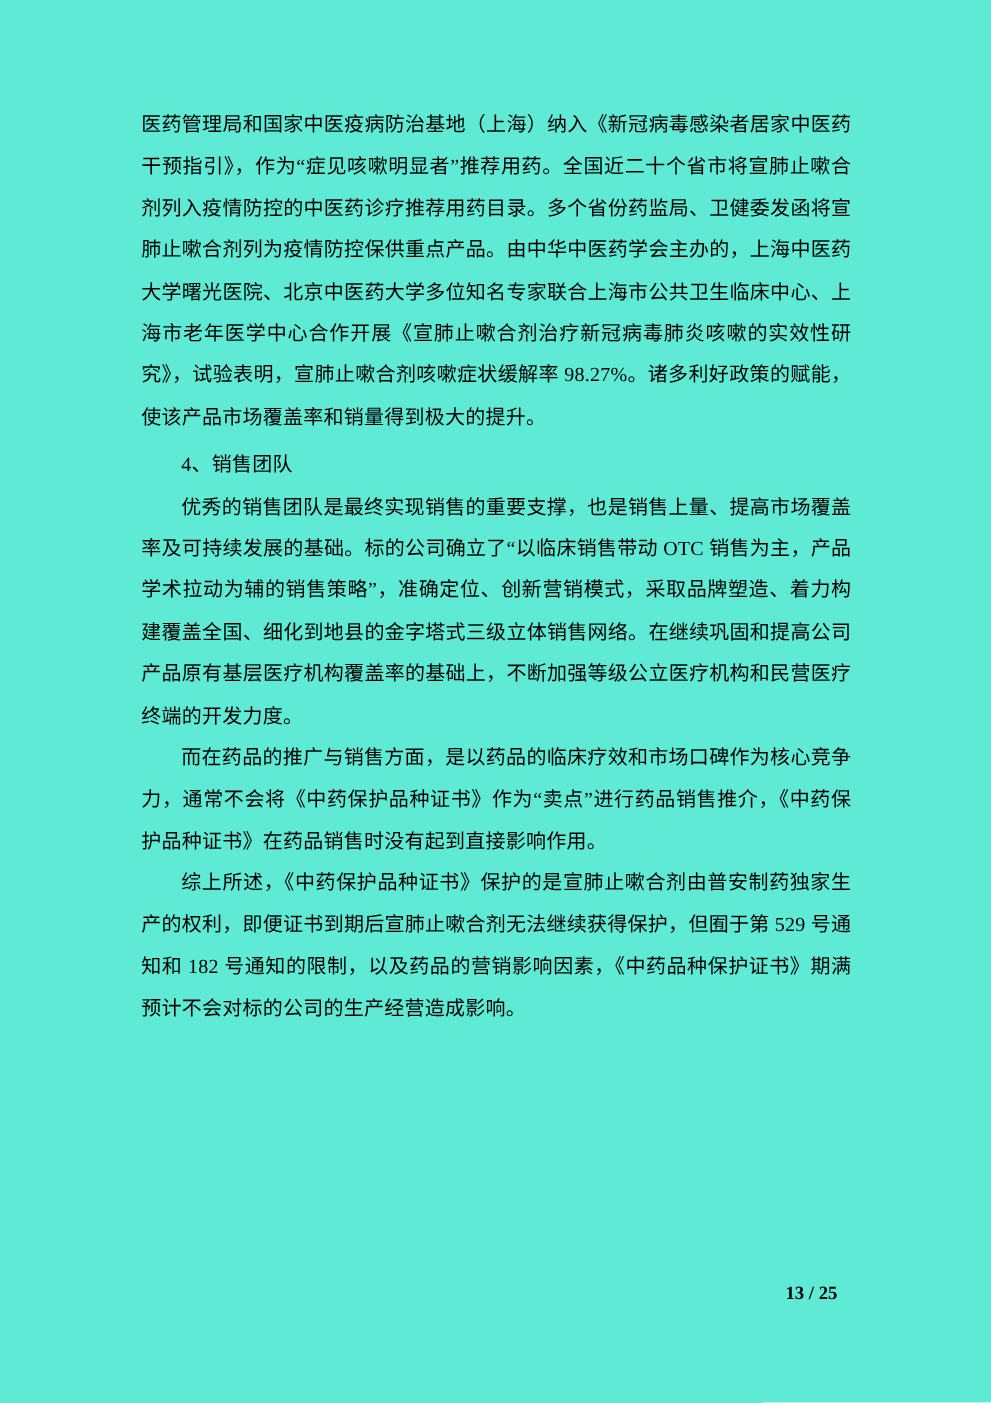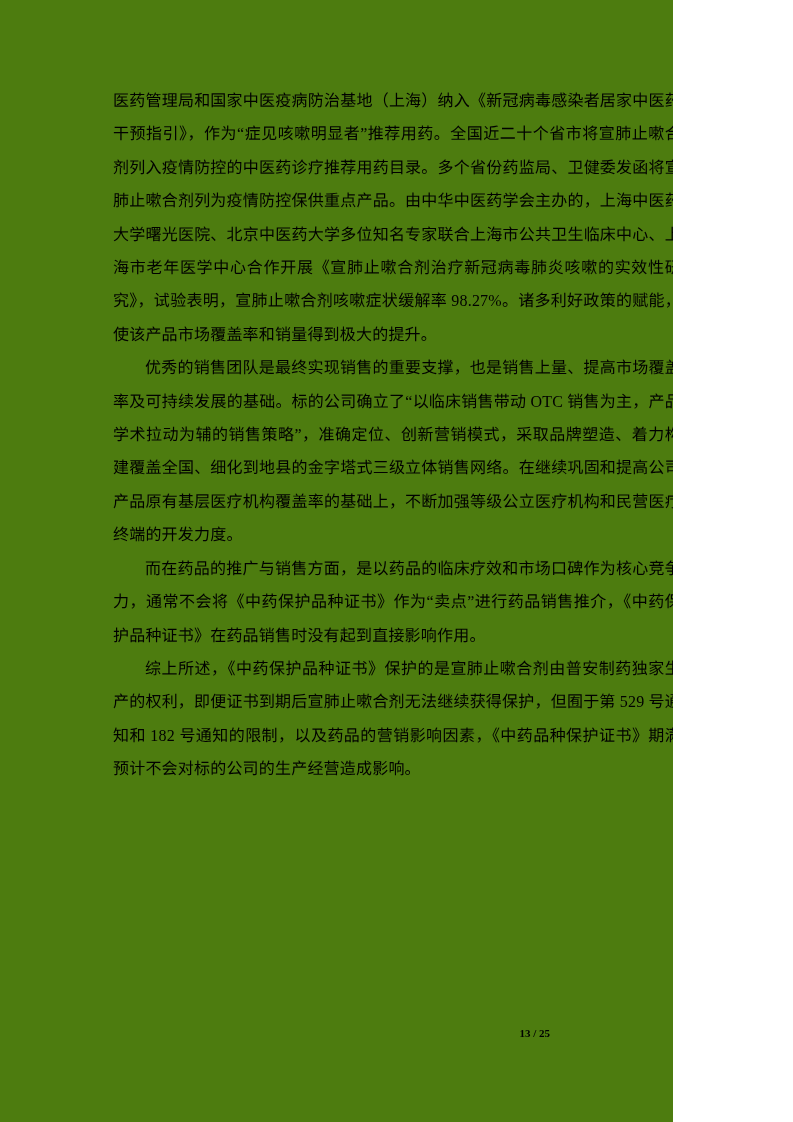--- a/index.html
+++ b/index.html
@@ -2,23 +2,23 @@
 <html lang="zh-CN"><head>
 <meta charset="utf-8">
 <style>
   html, body {
     margin: 0;
     padding: 0;
     background: #ffffff;
   }
   .page {
     position: relative;
-    width: 673px;
+    width: 793px;
     height: 1122px;
-    background: #4d7c0f;
+    background: #5eead4;
     overflow: hidden;
     font-family: "Liberation Serif", "DejaVu Serif", serif;
     color: #000000;
   }
   .content {
     position: absolute;
     left: 113px;
     top: 84px;
     width: 568px;
   }
@@ -41,30 +41,31 @@
     font-weight: bold;
     font-size: 16.5px;
     line-height: 39px;
     text-indent: 2em;
     margin-top: 5px;
   }
   .footer {
     position: absolute;
     top: 1027px;
     right: 123px;
-    font-size: 11px;
+    font-size: 15px;
     font-weight: bold;
     font-family: "Liberation Serif", "DejaVu Serif", serif;
     color: #000000;
   }
 </style>
 </head>
 <body>
 
 <div class="page">
   <div class="content">
     <p class="body-text">医药管理局和国家中医疫病防治基地（上海）纳入《新冠病毒感染者居家中医药干预指引》，作为“症见咳嗽明显者”推荐用药。全国近二十个省市将宣肺止嗽合剂列入疫情防控的中医药诊疗推荐用药目录。多个省份药监局、卫健委发函将宣肺止嗽合剂列为疫情防控保供重点产品。由中华中医药学会主办的，上海中医药大学曙光医院、北京中医药大学多位知名专家联合上海市公共卫生临床中心、上海市老年医学中心合作开展《宣肺止嗽合剂治疗新冠病毒肺炎咳嗽的实效性研究》，试验表明，宣肺止嗽合剂咳嗽症状缓解率 98.27%。诸多利好政策的赋能，使该产品市场覆盖率和销量得到极大的提升。</p>
+    <p class="list-heading">4、销售团队</p>
     <p class="indent">优秀的销售团队是最终实现销售的重要支撑，也是销售上量、提高市场覆盖率及可持续发展的基础。标的公司确立了“以临床销售带动 OTC 销售为主，产品学术拉动为辅的销售策略”，准确定位、创新营销模式，采取品牌塑造、着力构建覆盖全国、细化到地县的金字塔式三级立体销售网络。在继续巩固和提高公司产品原有基层医疗机构覆盖率的基础上，不断加强等级公立医疗机构和民营医疗终端的开发力度。</p>
     <p class="indent">而在药品的推广与销售方面，是以药品的临床疗效和市场口碑作为核心竞争力，通常不会将《中药保护品种证书》作为“卖点”进行药品销售推介，《中药保护品种证书》在药品销售时没有起到直接影响作用。</p>
     <p class="indent">综上所述，《中药保护品种证书》保护的是宣肺止嗽合剂由普安制药独家生产的权利，即便证书到期后宣肺止嗽合剂无法继续获得保护，但囿于第 529 号通知和 182 号通知的限制，以及药品的营销影响因素，《中药品种保护证书》期满预计不会对标的公司的生产经营造成影响。</p>
   </div>
   <div class="footer">13 / 25</div>
 </div>
 
 </body></html>

